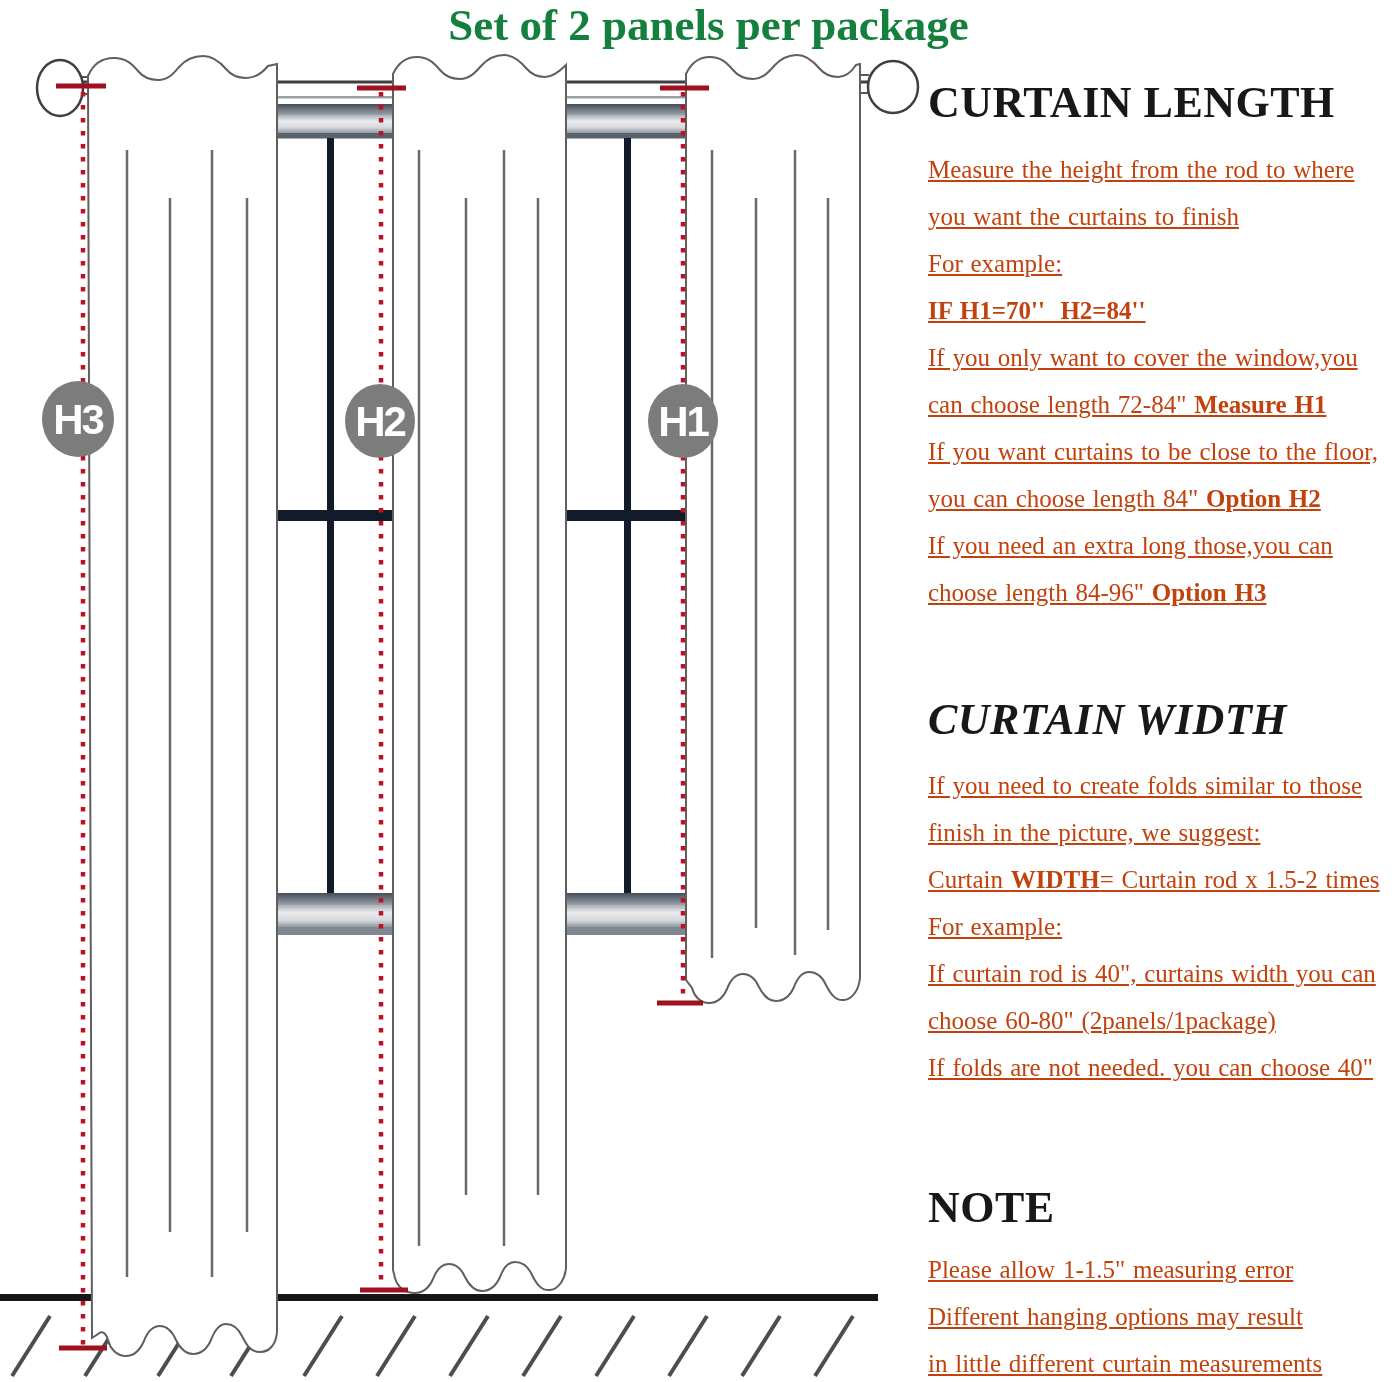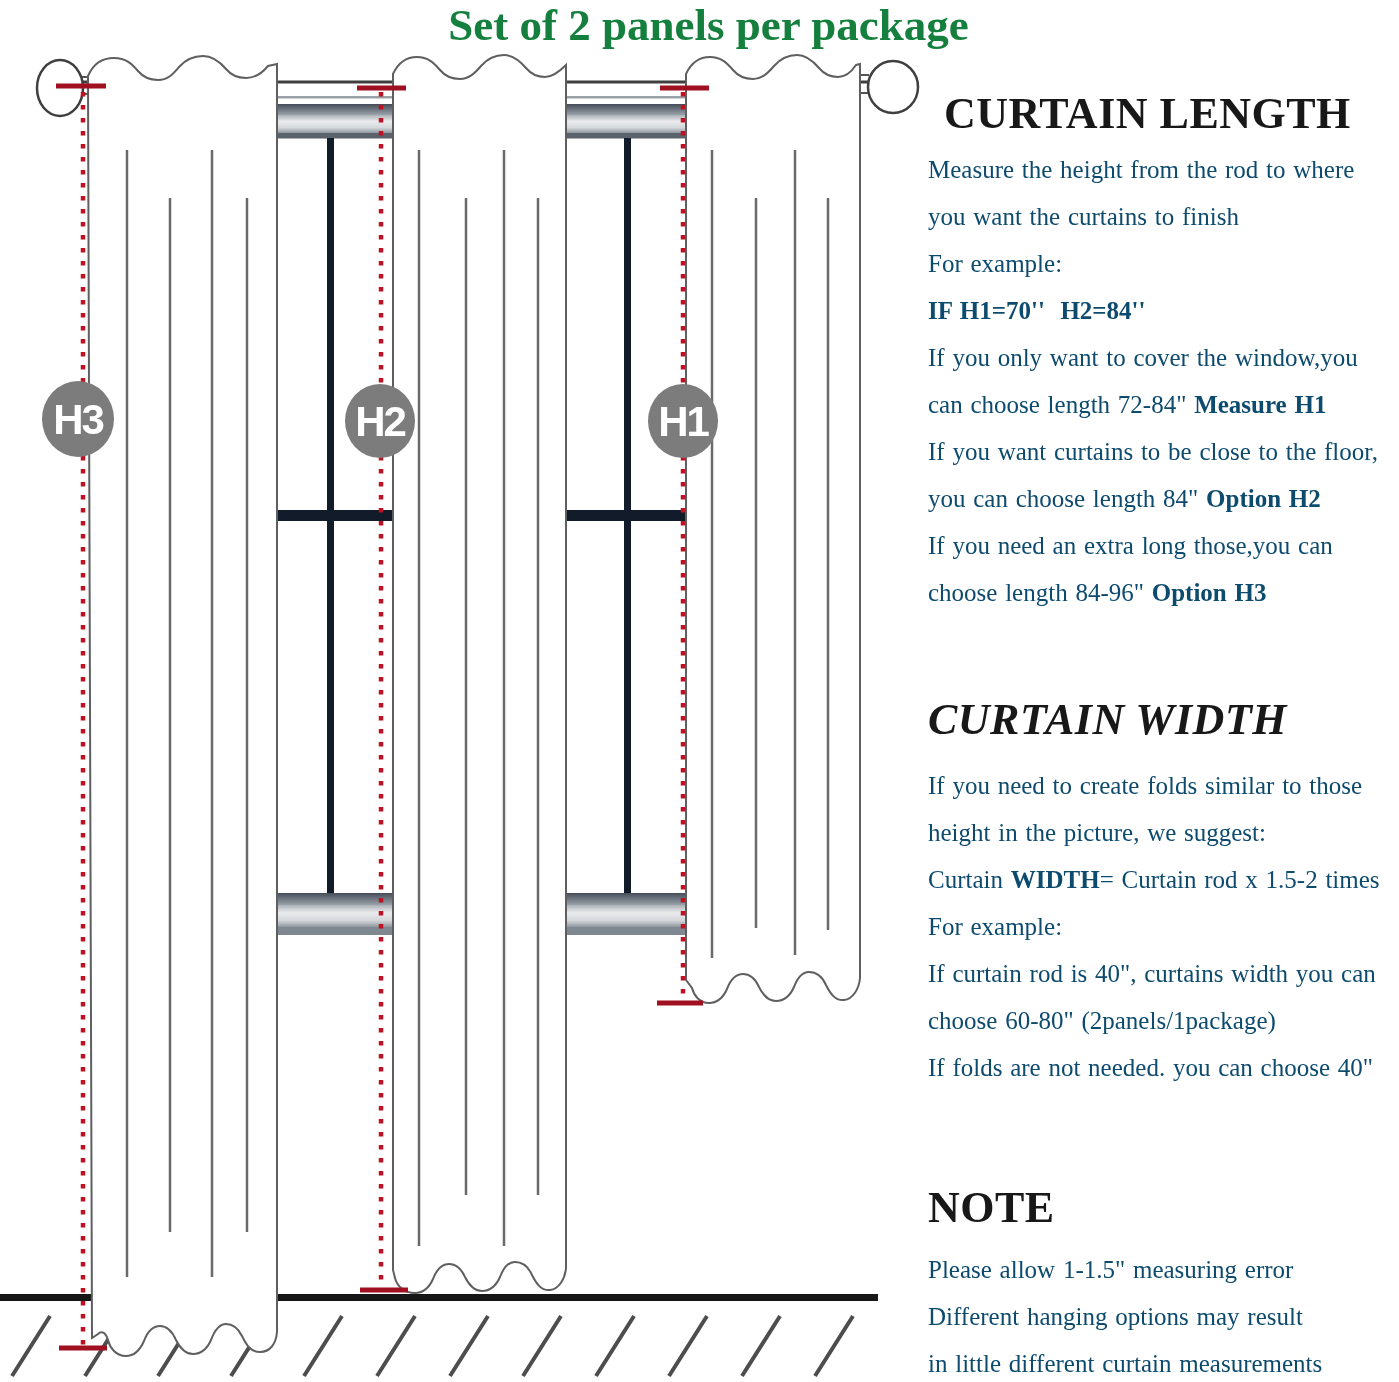--- a/index.html
+++ b/index.html
@@ -11,26 +11,26 @@
     position:absolute;left:421px;top:0;width:575px;height:50px;
     font:bold 45px/50px "Liberation Serif",serif;color:#15803d;
     text-align:center;white-space:pre;
   }
   .diagram{position:absolute;left:0;top:0;}
   .hd{
     position:absolute;left:928px;margin:0;
     font:bold 44px/1 "Liberation Serif",serif;color:#181818;letter-spacing:.5px;
     white-space:pre;
   }
-  .hd1{top:92px;margin-left:16px;} .hd2{top:698px;font-style:italic;} .hd3{top:1186px;}
+  .hd1{top:81px;} .hd2{top:698px;font-style:italic;} .hd3{top:1186px;}
   .para{position:absolute;left:928px;width:471px;}
   .body1{top:146px;} .body2{top:762px;} .body3{top:1246px;}
   .tline{
-    font:25px/47px "Liberation Serif",serif;color:#0c4a6e;
-    white-space:pre;word-spacing:1.5px;
+    font:25px/47px "Liberation Serif",serif;color:#c2410c;
+    white-space:pre;word-spacing:1.5px;text-decoration:underline;
   }
   .tline .b{font-weight:bold;}
   .hlabel{
     font-family:"Liberation Sans",sans-serif;font-weight:bold;font-size:42px;
     letter-spacing:-2px;fill:#ffffff;
   }
 </style>
 </head>
 <body>
 
@@ -157,21 +157,21 @@
     <div class="tline"><span>can choose length 72-84" </span><span class="b">Measure H1</span></div>
     <div class="tline"><span>If you want curtains to be close to the floor,</span></div>
     <div class="tline"><span>you can choose length 84" </span><span class="b">Option H2</span></div>
     <div class="tline"><span>If you need an extra long those,you can</span></div>
     <div class="tline"><span>choose length 84-96" </span><span class="b">Option H3</span></div>
   </div>
 
 <h2 class="hd hd2">CURTAIN WIDTH</h2>
 <div class="para body2">
     <div class="tline"><span>If you need to create folds similar to those</span></div>
-    <div class="tline"><span>height in the picture, we suggest:</span></div>
+    <div class="tline"><span>finish in the picture, we suggest:</span></div>
     <div class="tline"><span>Curtain </span><span class="b">WIDTH</span><span>= Curtain rod x 1.5-2 times</span></div>
     <div class="tline"><span>For example:</span></div>
     <div class="tline"><span>If curtain rod is 40", curtains width you can</span></div>
     <div class="tline"><span>choose 60-80" (2panels/1package)</span></div>
     <div class="tline"><span>If folds are not needed. you can choose 40"</span></div>
   </div>
 
 <h2 class="hd hd3">NOTE</h2>
 <div class="para body3">
     <div class="tline"><span>Please allow 1-1.5" measuring error</span></div>

